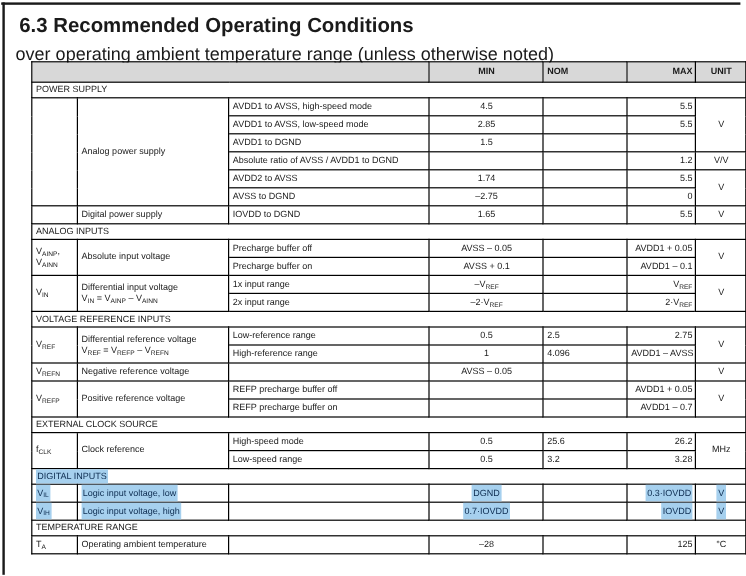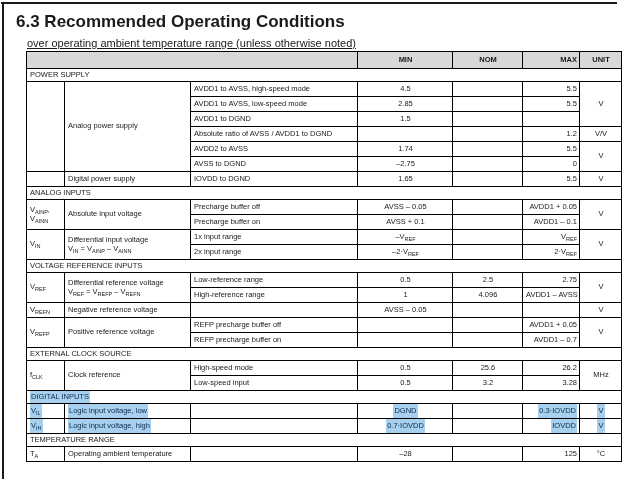--- a/index.html
+++ b/index.html
@@ -11,38 +11,38 @@
   }
   html,body{margin:0;padding:0;}
   body{
     width:622px;height:480px;position:relative;background:#ffffff;
     font-family:"Liberation Sans", sans-serif;color:var(--ink);
     overflow:hidden;
   }
   .page-border-top{position:absolute;left:1px;top:2px;width:616px;height:2px;background:#1a1a1a;}
   .page-border-left{position:absolute;left:2px;top:2px;width:2px;height:477px;background:#1a1a1a;}
   .title{position:absolute;left:16px;top:12px;font-size:17px;font-weight:bold;white-space:nowrap;}
-  .subtitle{position:absolute;left:27px;top:37px;font-size:11px;white-space:nowrap;text-decoration:underline;}
+  .subtitle{position:absolute;left:13px;top:37px;font-size:15px;white-space:nowrap;}
   table.roc{
     position:absolute;left:26px;top:51px;width:595px;
     border-collapse:collapse;table-layout:fixed;
   }
   table.roc td{
     border:1px solid var(--border);
     font-size:7.5px;line-height:1.15;vertical-align:middle;
     padding:0 2px 0 3px;overflow:hidden;white-space:nowrap;
   }
   tr.head{height:17px;}
   tr.head td{background:var(--head-bg);font-weight:bold;}
   tr.section{height:13px;}
   tr.section td{font-weight:normal;}
   tr.data{height:15px;}
   td.c-desc{white-space:normal;}
   td.c-min{text-align:center;border-right:none;padding:0;}
-  td.c-nom{text-align:center;border-left:none;border-right:none;padding:0;}
+  td.c-nom{text-align:left;border-left:none;border-right:none;padding:0;}
   td.c-max{text-align:right;border-left:none;padding:0 4px 0 0;}
   td.c-unit{text-align:center;padding:0;}
   sub{font-size:5.5px;vertical-align:-1.5px;line-height:0;}
   .hl{background:var(--hl-bg);color:var(--hl-text);padding:3px 1px;text-align:right;}
 </style>
 </head>
 <body>
 
 <div class="page-border-top"></div>
 <div class="page-border-left"></div>
@@ -207,21 +207,21 @@
   <tr class="data">
     <td class="c-sym" rowspan="2">f<sub>CLK</sub></td>
     <td class="c-desc" rowspan="2">Clock reference</td>
     <td class="c-cond">High-speed mode</td>
     <td class="c-min">0.5</td>
     <td class="c-nom">25.6</td>
     <td class="c-max">26.2</td>
     <td class="c-unit" rowspan="2">MHz</td>
   </tr>
   <tr class="data">
-    <td class="c-cond">Low-speed input</td>
+    <td class="c-cond">Low-speed range</td>
     <td class="c-min">0.5</td>
     <td class="c-nom">3.2</td>
     <td class="c-max">3.28</td>
   </tr>
 
   <tr class="section">
     <td colspan="7"><span class="hl">DIGITAL INPUTS</span></td>
   </tr>
   <tr class="data">
     <td class="c-sym"><span class="hl">V<sub>IL</sub></span></td>

